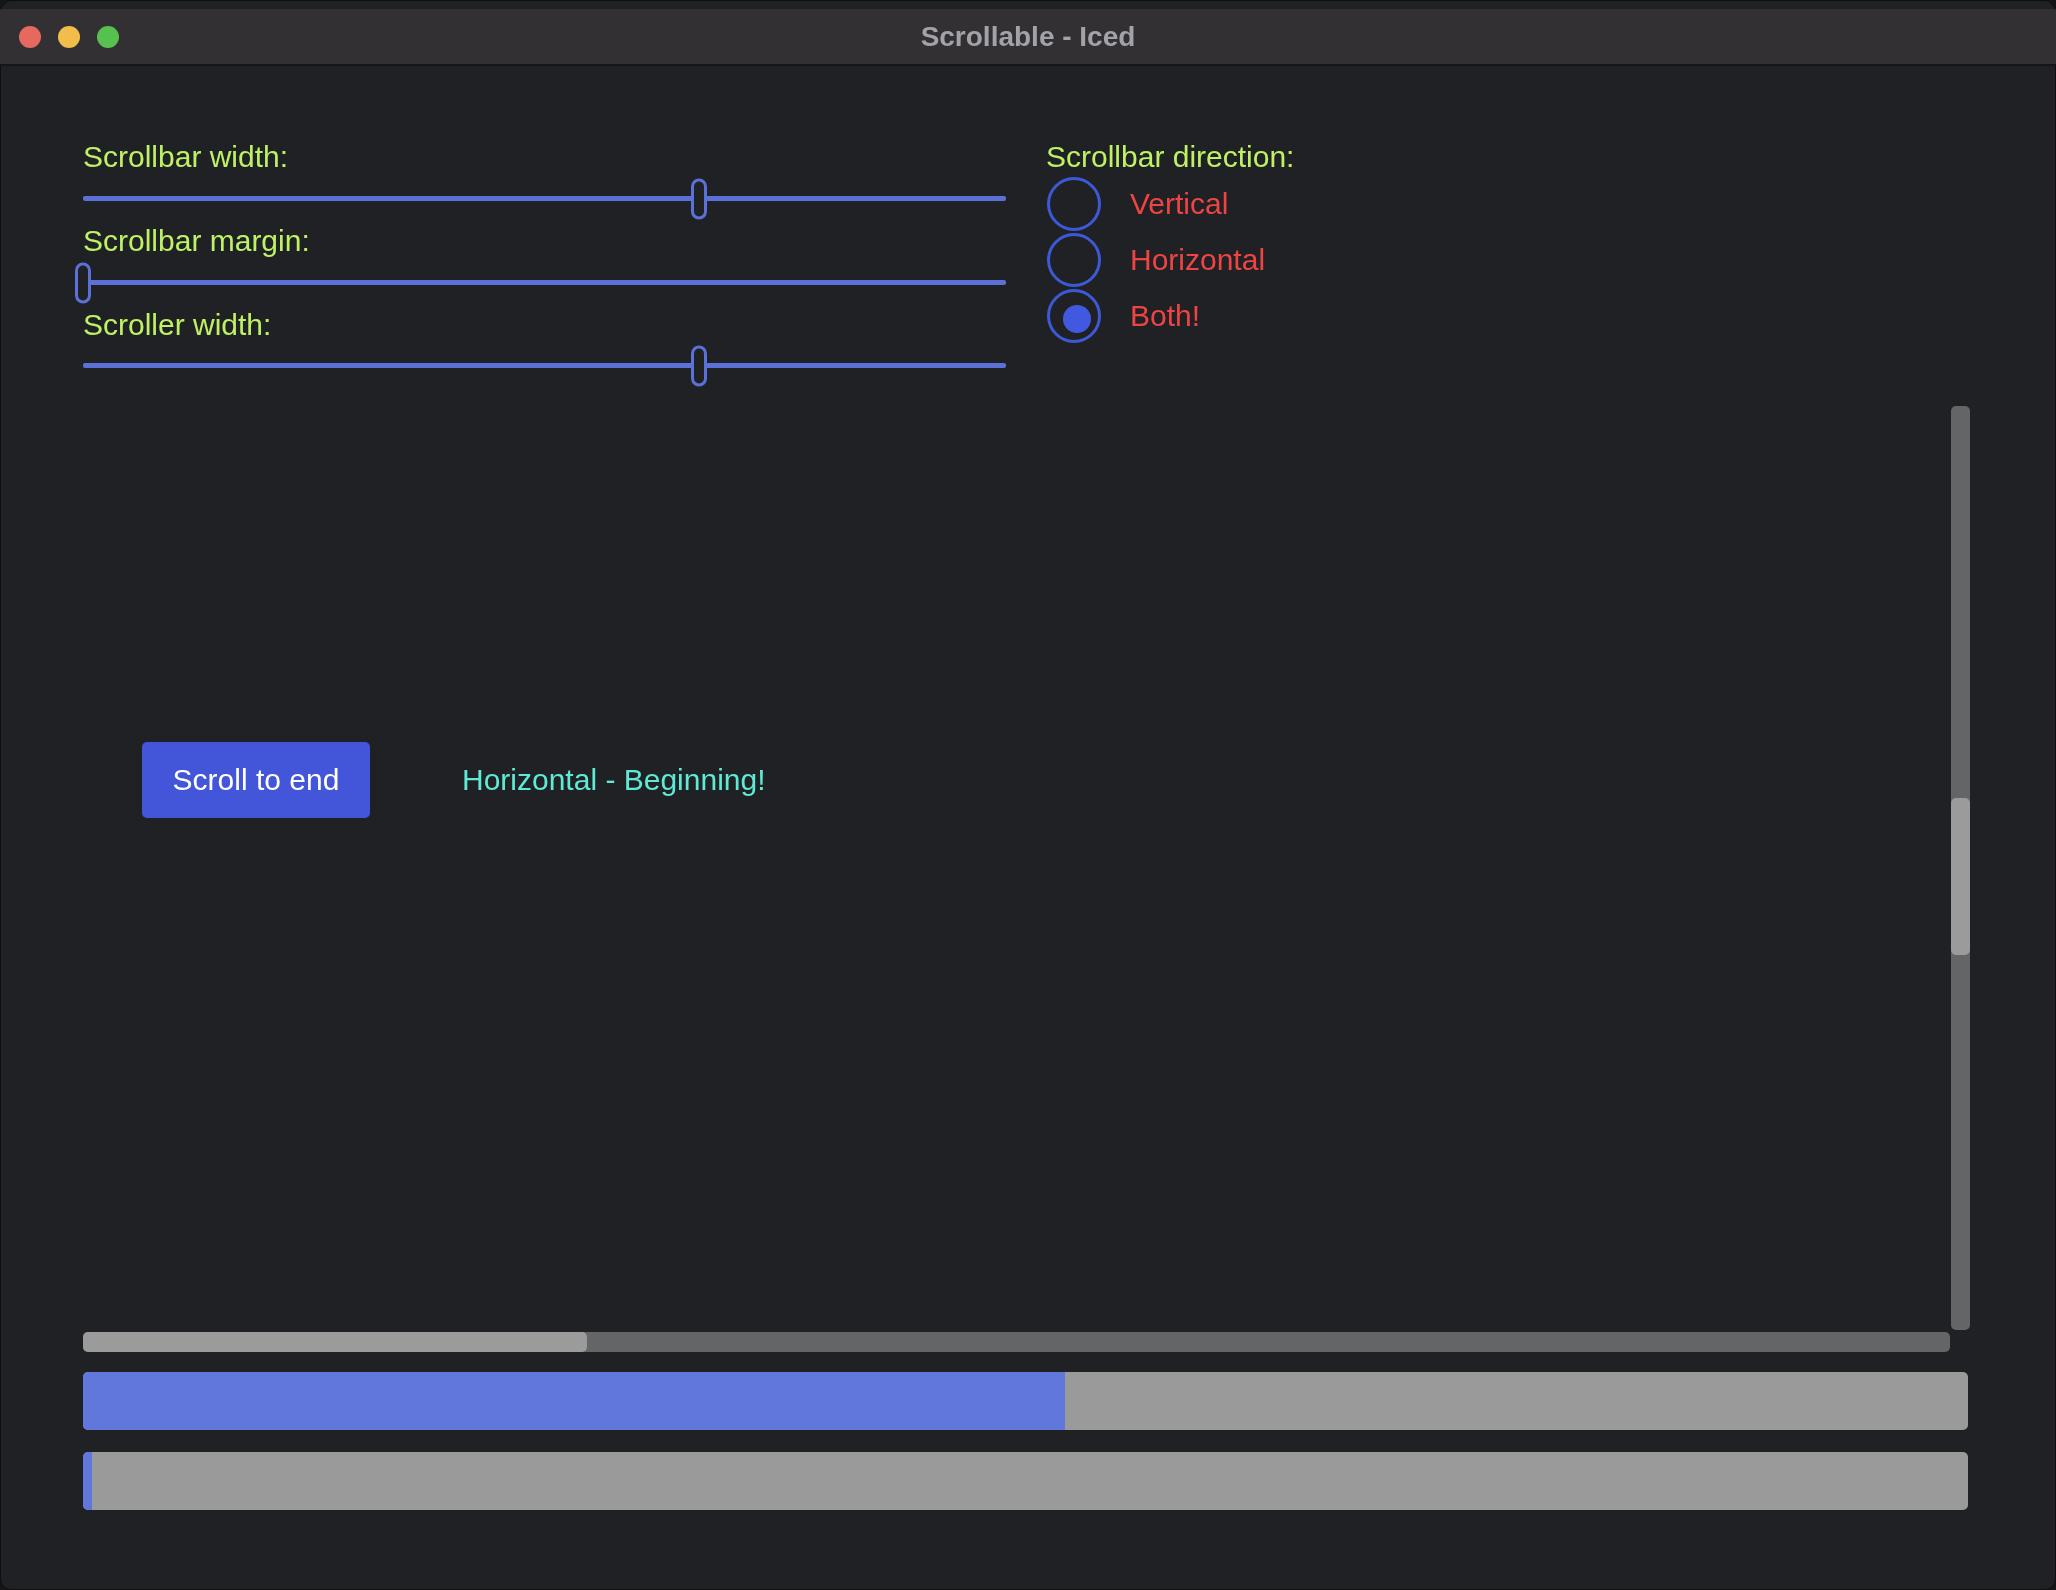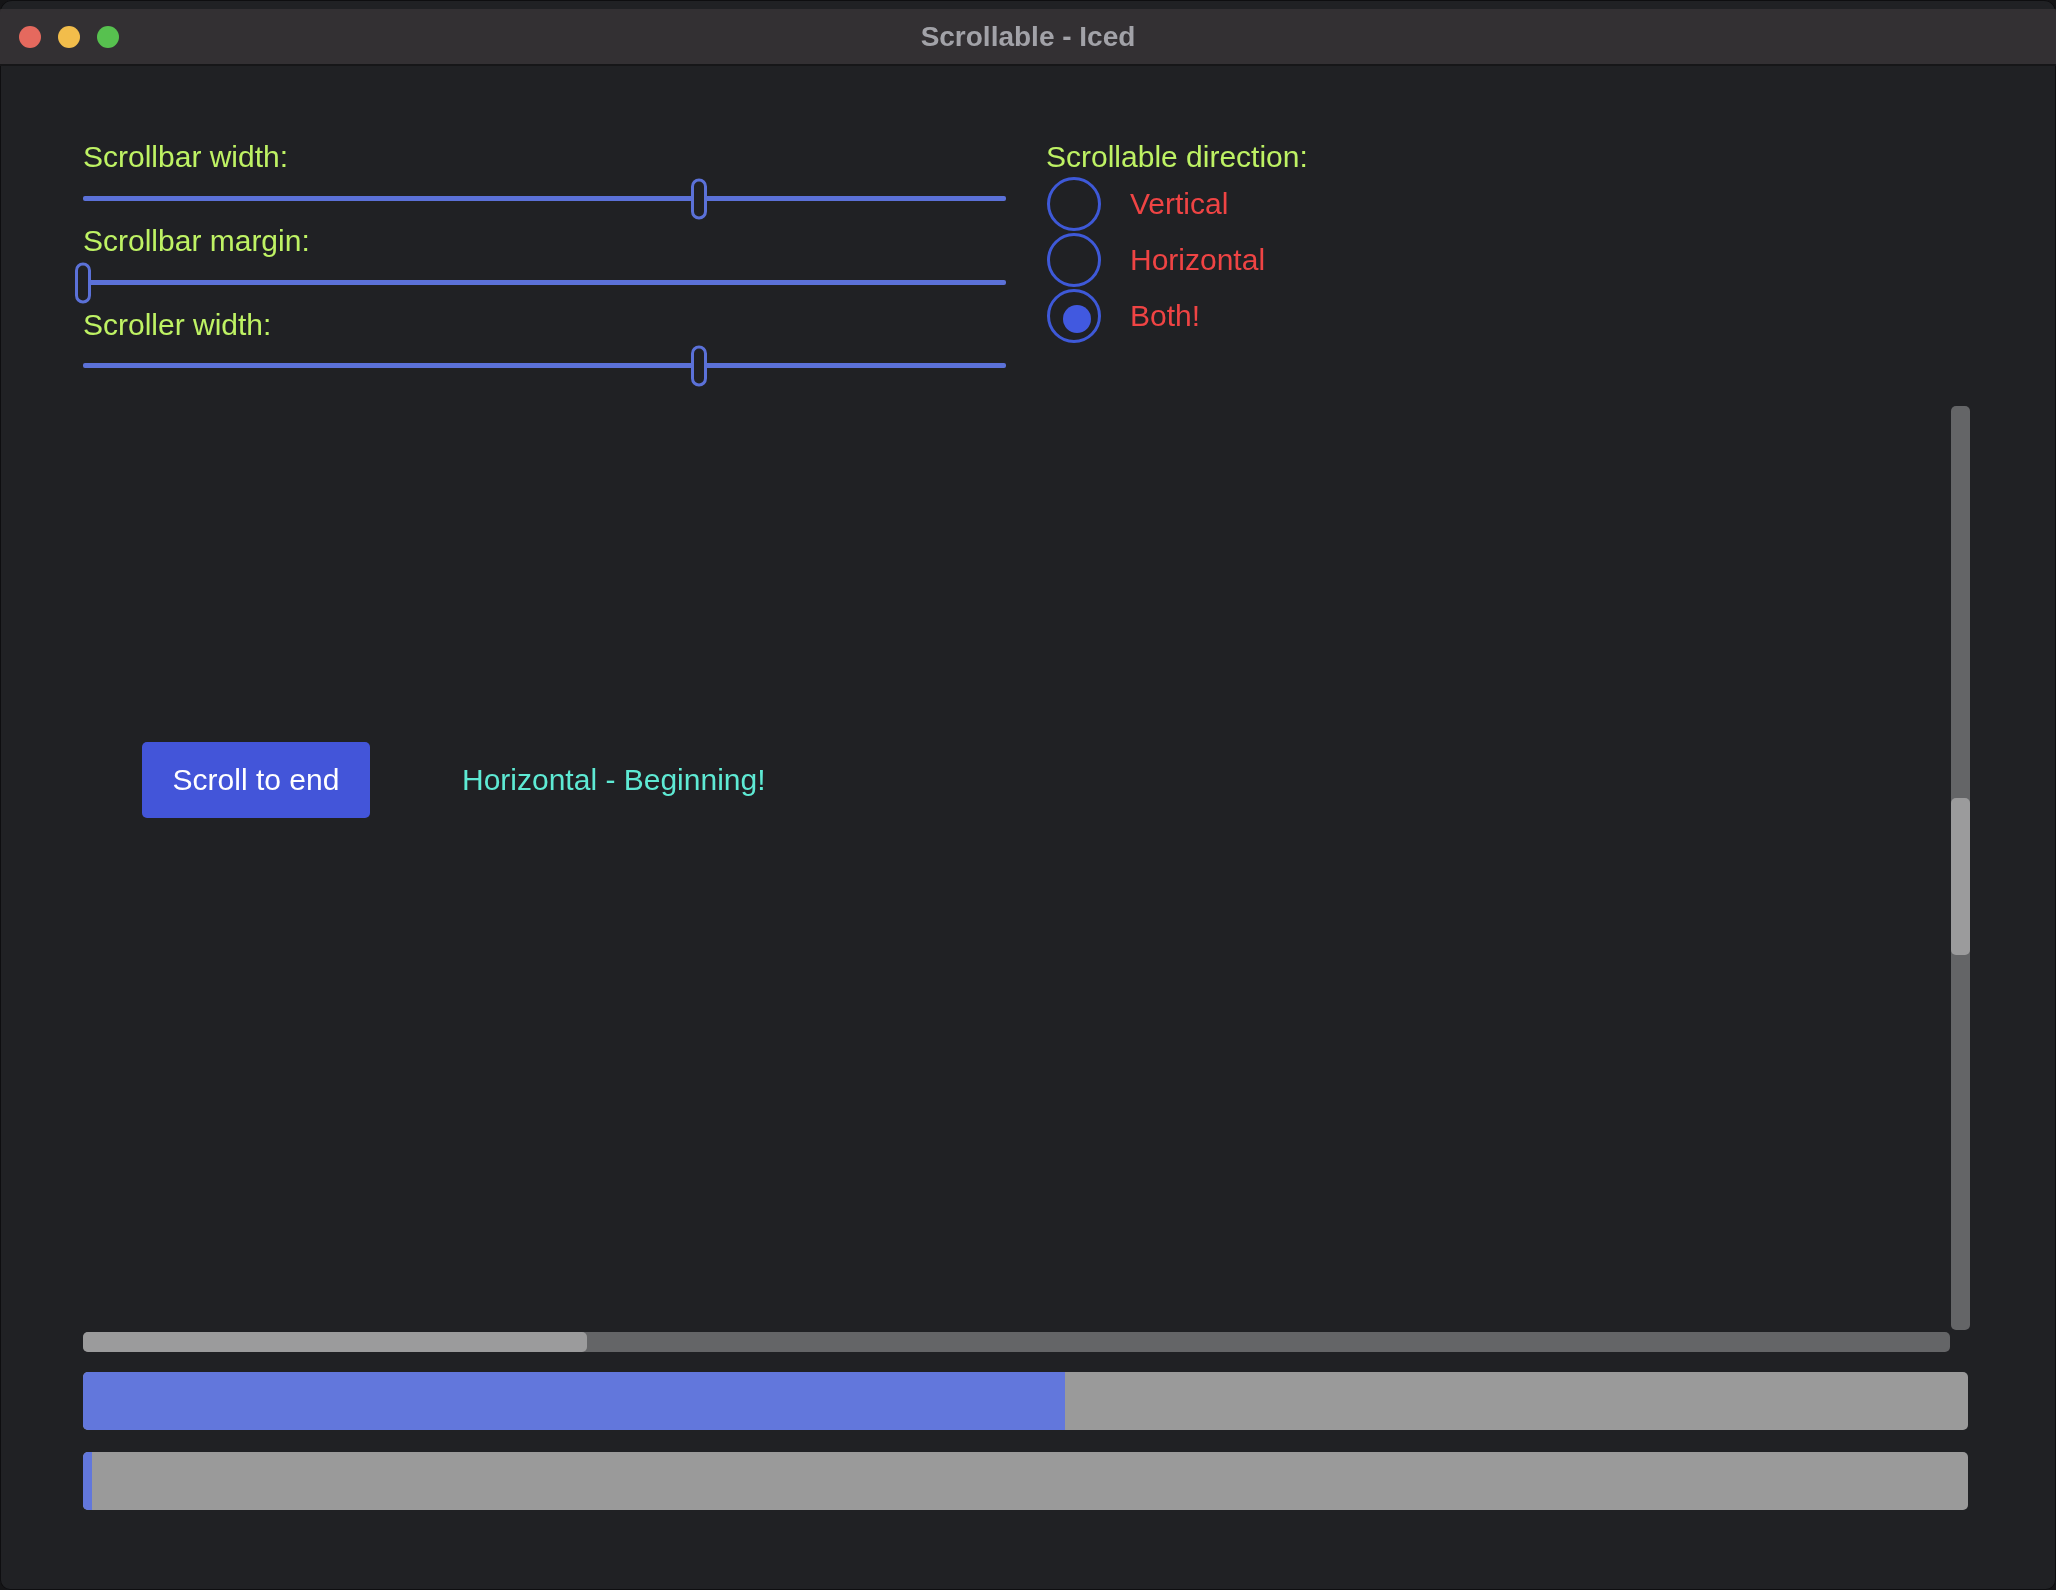--- a/index.html
+++ b/index.html
@@ -66,21 +66,21 @@
   <div id="lbl-s2" class="ctl-label">Scrollbar margin:</div>
   <div id="rail2" class="slider-rail">
     <div class="slider-handle" style="left: 0%;"></div>
   </div>
 
   <div id="lbl-s3" class="ctl-label">Scroller width:</div>
   <div id="rail3" class="slider-rail">
     <div class="slider-handle" style="left: 66.7%;"></div>
   </div>
 
-  <div id="lbl-dir" class="ctl-label">Scrollable direction:</div>
+  <div id="lbl-dir" class="ctl-label">Scrollbar direction:</div>
 
   <div id="radio-vertical" class="radio-row">
     <span class="radio-circle">
       
     </span>
     <span class="radio-label">Vertical</span>
   </div>
 
   <div id="radio-both" class="radio-row">
     <span class="radio-circle">

